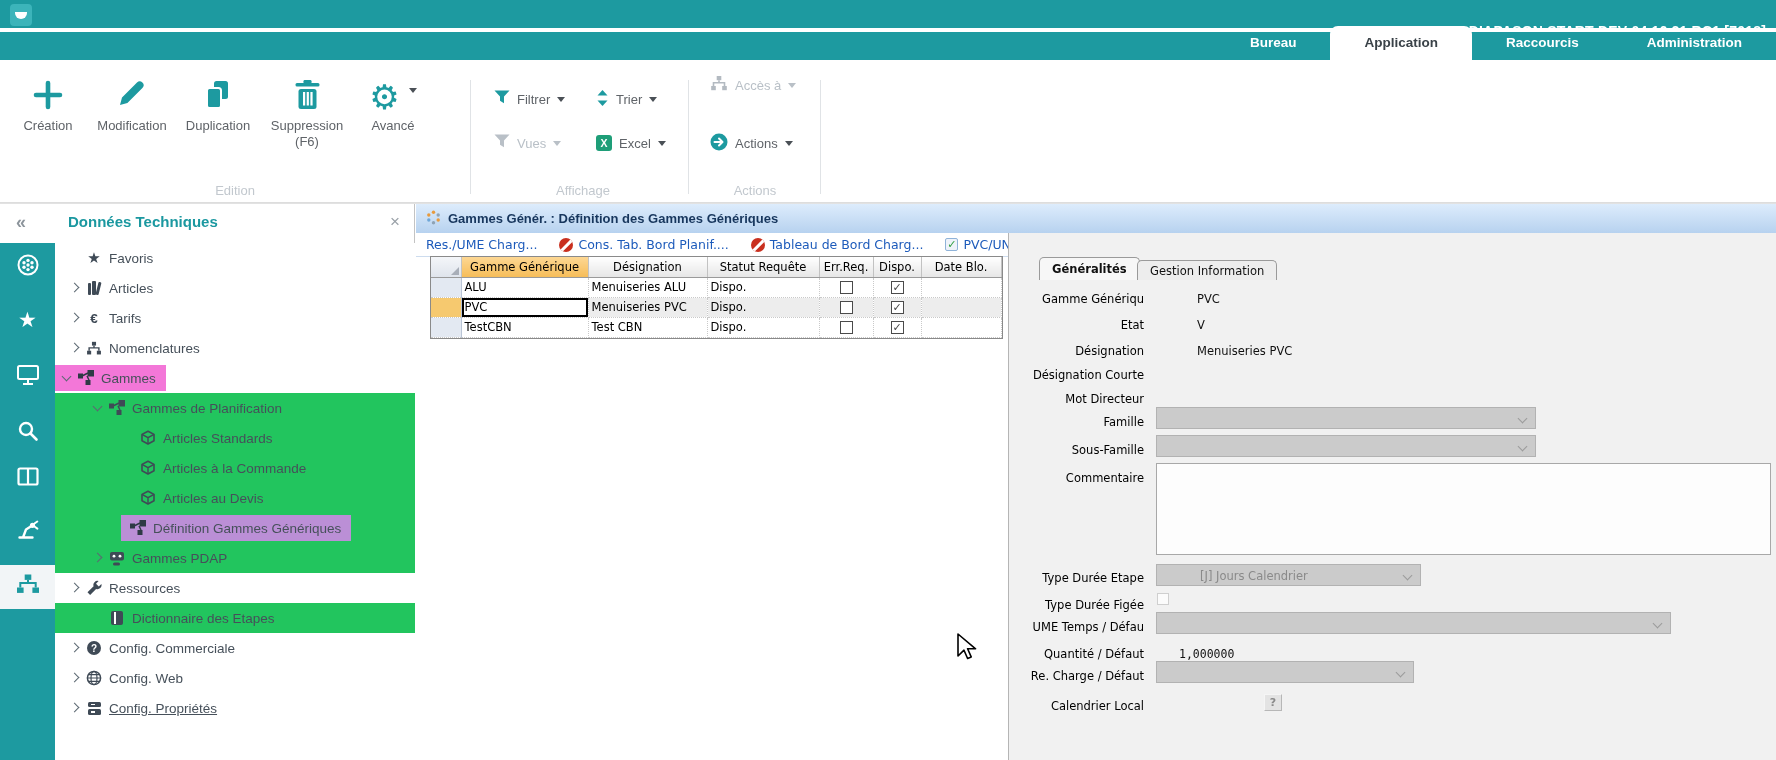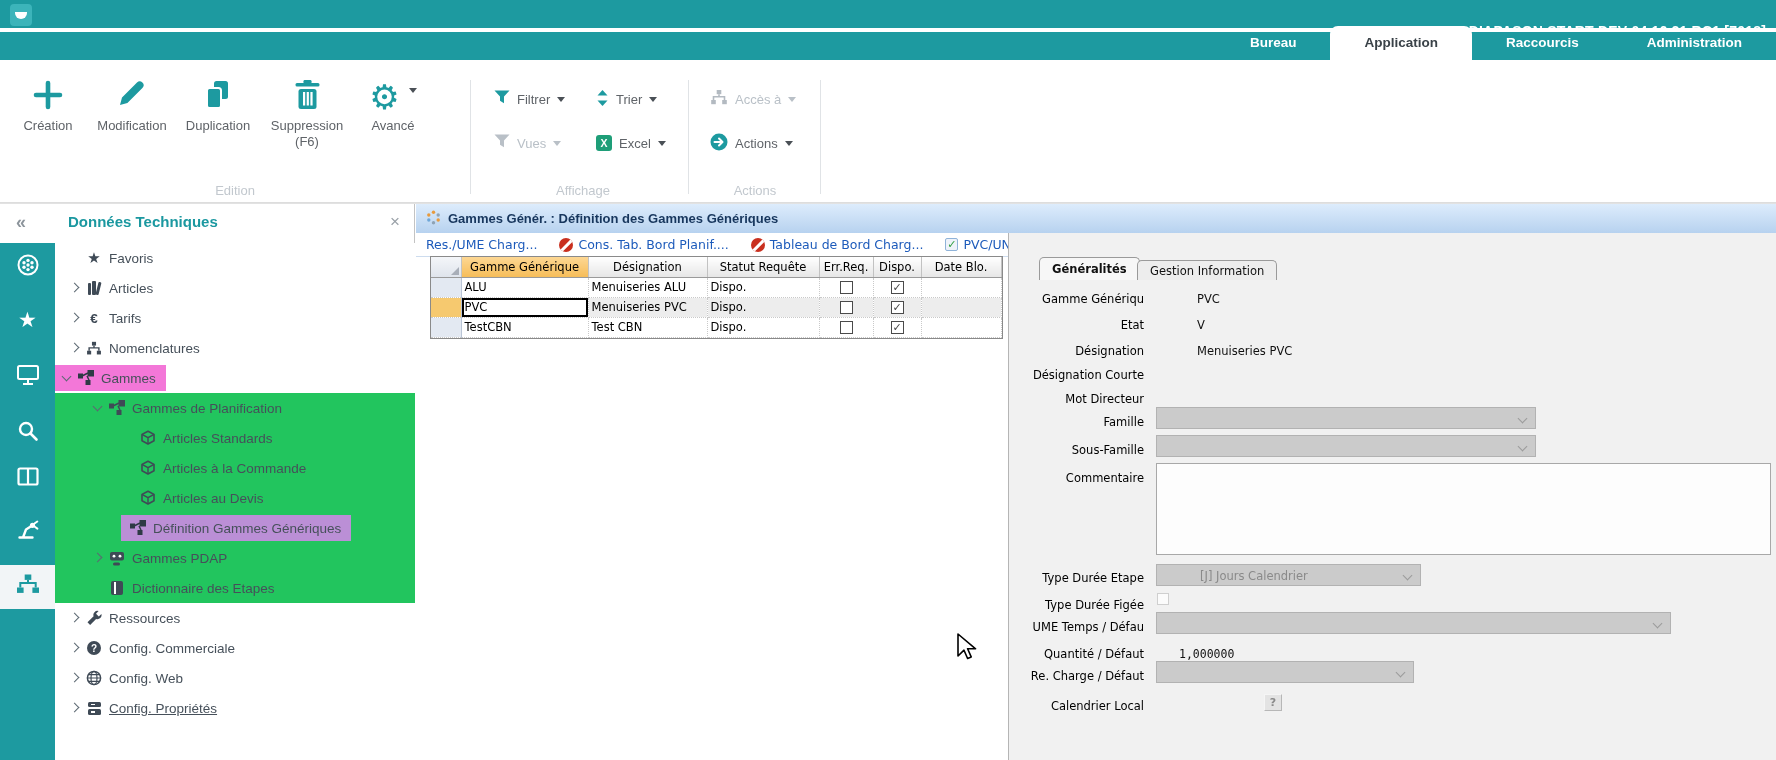--- a/index.html
+++ b/index.html
@@ -255,21 +255,21 @@
       <span class="caret lt"></span>
     </div>
     <div class="smallbtn" style="left:596px; top:66px;">
       <span class="excelbox">X</span>
       <span>Excel</span>
       <span class="caret"></span>
     </div>
     <div class="rgrouplabel" style="width:210px; left:478px;">Affichage</div>
     <div class="rsep" style="left:688px;"></div>
 
-    <div class="smallbtn disabled" style="left:710px; top:22px;">
+    <div class="smallbtn disabled" style="left:710px; top:8px;">
       <span>
         <svg width="18" height="15" viewBox="0 0 18 15">
             <rect x="6.7" y="0" width="4.6" height="4.2" fill="#b3bac1"></rect>
             <path d="M9 4.2v2.6M3.5 10V6.8h11V10" stroke="#b3bac1" stroke-width="1.6" fill="none"></path>
             <rect x="1.2" y="10" width="4.6" height="4.2" fill="#b3bac1"></rect>
             <rect x="12.2" y="10" width="4.6" height="4.2" fill="#b3bac1"></rect>
           </svg></span>
       <span>Accès à</span>
       <span class="caret lt"></span>
     </div>
@@ -482,37 +482,37 @@
           <svg width="16" height="15" viewBox="0 0 16 15">
               <rect x="1" y="1" width="14" height="8.5" rx="2" fill="#3f4a56"></rect>
               <circle cx="5" cy="5.2" r="1.4" fill="#fff"></circle>
               <circle cx="11" cy="5.2" r="1.4" fill="#fff"></circle>
               <rect x="4" y="11.5" width="7" height="3" rx="1.5" fill="#3f4a56"></rect>
             </svg>
           </span>
         <span class="tlabel">Gammes PDAP</span>
       </div>
 
-      <div class="trow grp" style="padding-left:51px;">
-        <span class="ticon">
-            <span class="bookic"></span>
-          </span>
-        <span class="tlabel">Dictionnaire des Etapes</span>
-      </div>
-
       <div class="trow" style="padding-left:10px;">
         <span class="chvbox">
             <span class="chv"></span>
           </span>
         <span class="ticon">
           <svg width="16" height="16" viewBox="0 0 16 16">
               <path d="M12.6 1a4.1 4.1 0 0 0-5 5.3L1.5 12.3l2.6 2.6 6-6a4.1 4.1 0 0 0 5.3-5L12.8 6.5 10 3.7z" fill="#3f4a56"></path>
             </svg>
           </span>
         <span class="tlabel">Ressources</span>
+      </div>
+
+      <div class="trow grp" style="padding-left:51px;">
+        <span class="ticon">
+            <span class="bookic"></span>
+          </span>
+        <span class="tlabel">Dictionnaire des Etapes</span>
       </div>
 
       <div class="trow" style="padding-left:10px;">
         <span class="chvbox">
             <span class="chv"></span>
           </span>
         <span class="ticon">
             <span class="helpcirc">?</span>
           </span>
         <span class="tlabel">Config. Commerciale</span>

